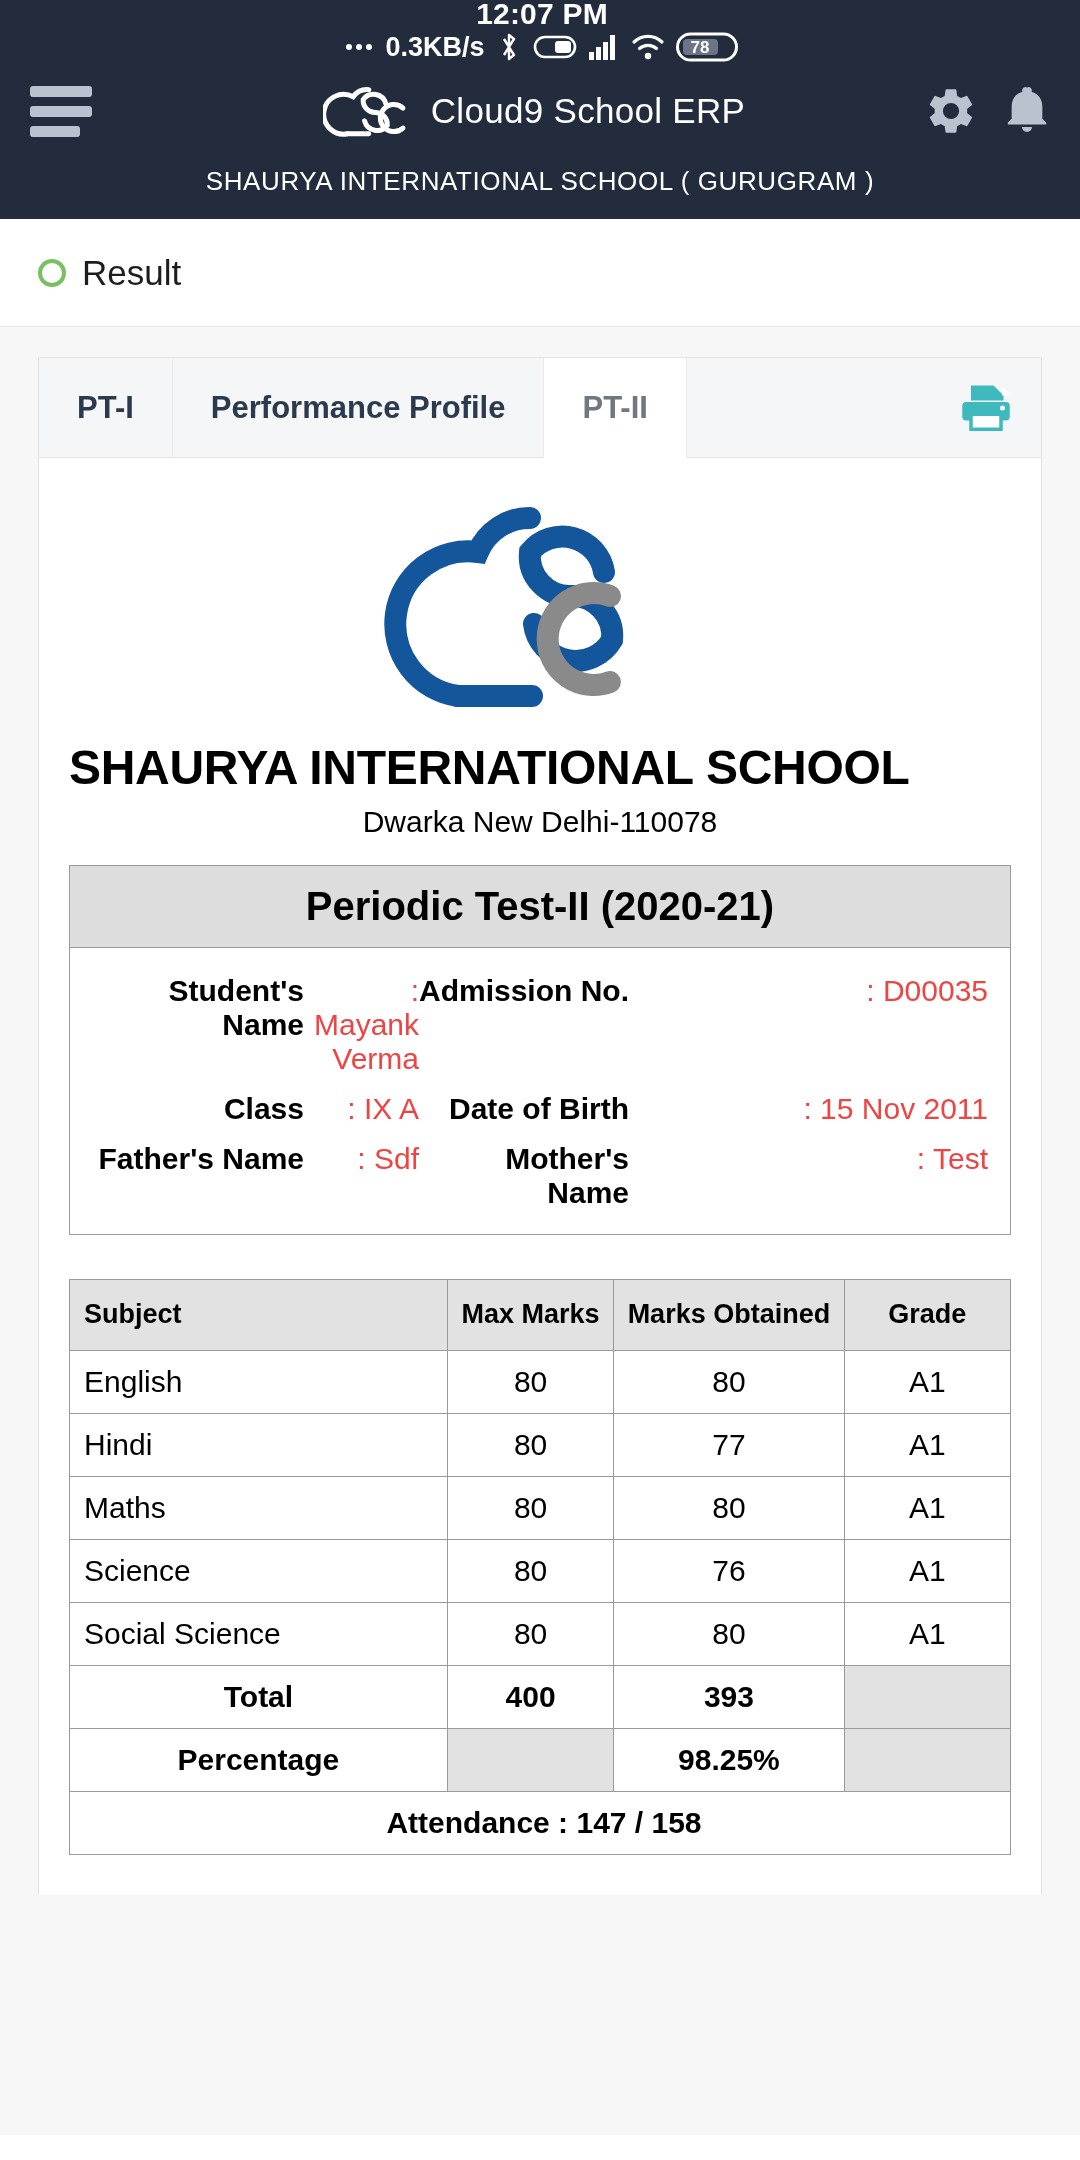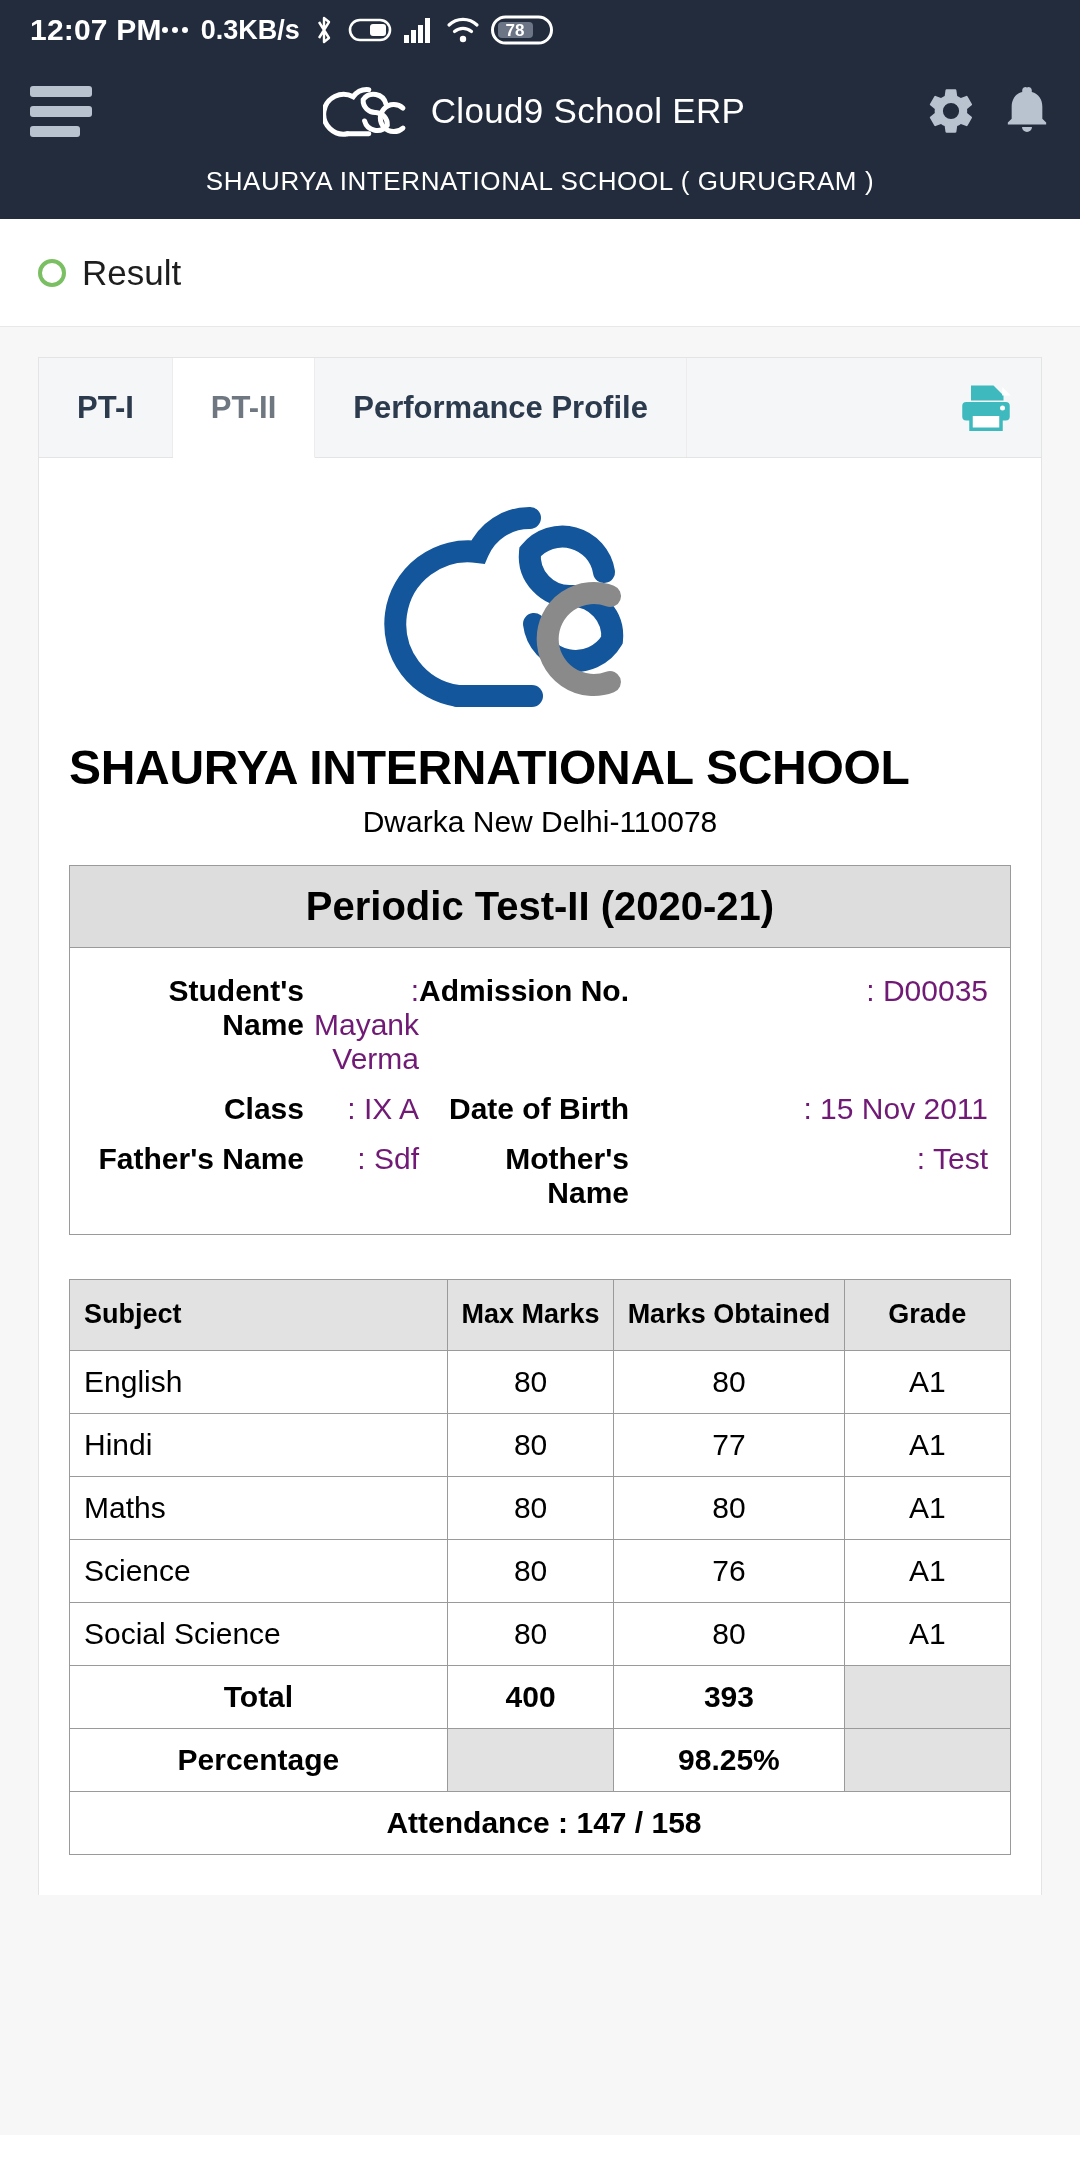--- a/index.html
+++ b/index.html
@@ -7,22 +7,23 @@
   body {
     font-family:"Liberation Sans", sans-serif;
     background:#ffffff;
     overflow:hidden;
   }
   .screen { position:relative; width:1080px; height:2160px; background:#ffffff; }
 
   
   .statusbar {
     height:60px; background:#222c3c; color:#ffffff;
-    display:flex; align-items:center; justify-content:flex-start;
+    display:flex; align-items:center; justify-content:center;
     padding:0 26px 0 30px;
+    flex-direction:column;
   }
   .sb-time { font-size:30px; font-weight:bold; letter-spacing:.2px; }
   .sb-right { display:flex; align-items:center; gap:11px; }
   .sb-dots { display:flex; gap:4px; align-items:flex-end; margin-right:2px; }
   .sb-dots i { width:6px; height:6px; border-radius:50%; background:#fff; display:block; }
   .sb-net { font-size:27px; font-weight:bold; }
   .sb-ico { display:block; }
 
   
   .appbar { background:#222c3c; padding:8px 0 0 0; }
@@ -76,21 +77,21 @@
   .school-addr { text-align:center; font-size:30px; color:#000; margin-top:10px; }
 
   
   .info-block { margin-top:26px; border:1px solid #9a9a9a; }
   .exam-title { background:#dddddd; border-bottom:1px solid #9a9a9a;
                 text-align:center; font-size:40px; font-weight:bold;
                 color:#000; padding:18px 0; }
   .info-grid { padding:18px 22px 16px 22px; }
   .info-row { display:flex; align-items:flex-start; padding:8px 0;text-align:right; }
   .il { font-size:30px; font-weight:bold; color:#000; }
-  .iv { font-size:30px; color:#701a75; }
+  .iv { font-size:30px; color:#ef4444; }
   .c1 { width:212px; flex:none; }
   .c2 { width:115px; flex:none; padding-left:4px; }
   .c3 { width:210px; flex:none; }
   .c4 { flex:1; padding-left:4px; }
 
   
   .marks { margin-top:44px; border-collapse:collapse; width:100%;
            border:1px solid #9a9a9a; table-layout:fixed; }
   .marks th, .marks td { border:1px solid #9a9a9a; color:#000; }
   .marks thead th { background:#e2e2e2; font-size:27px; font-weight:bold;
@@ -188,22 +189,22 @@
   <div class="result-bar">
     <span class="result-circle"></span>
     <span class="result-label">Result</span>
   </div>
 
   <div class="content">
     <div class="card">
 
       <div class="tabs">
         <div class="tab">PT-I</div>
+        <div class="tab">Performance Profile</div>
         <div class="tab active">PT-II</div>
-        <div class="tab">Performance Profile</div>
         <div class="tab-spacer"></div>
         <div class="print-btn">
           <svg width="60" height="60" viewBox="0 0 24 24" fill="#3eb9bd">
             <path d="M6 3h9l4 4v2H6z"></path>
             <path d="M18.5 3.6V7h3.4z" fill="#fff"></path>
             <rect x="2.5" y="9.6" width="19" height="7.4" rx="1.6"></rect>
             <rect x="6" y="14.5" width="12" height="6" fill="#fff" stroke="#3eb9bd" stroke-width="1.4"></rect>
             <circle cx="18.6" cy="12" r="1" fill="#fff"></circle>
           </svg>
         </div>

